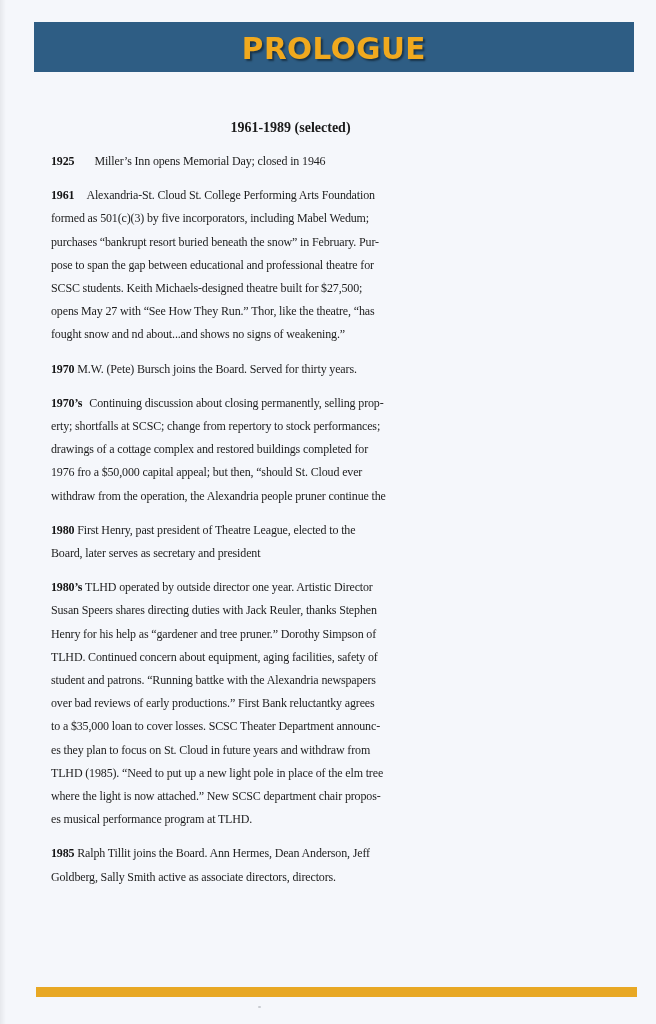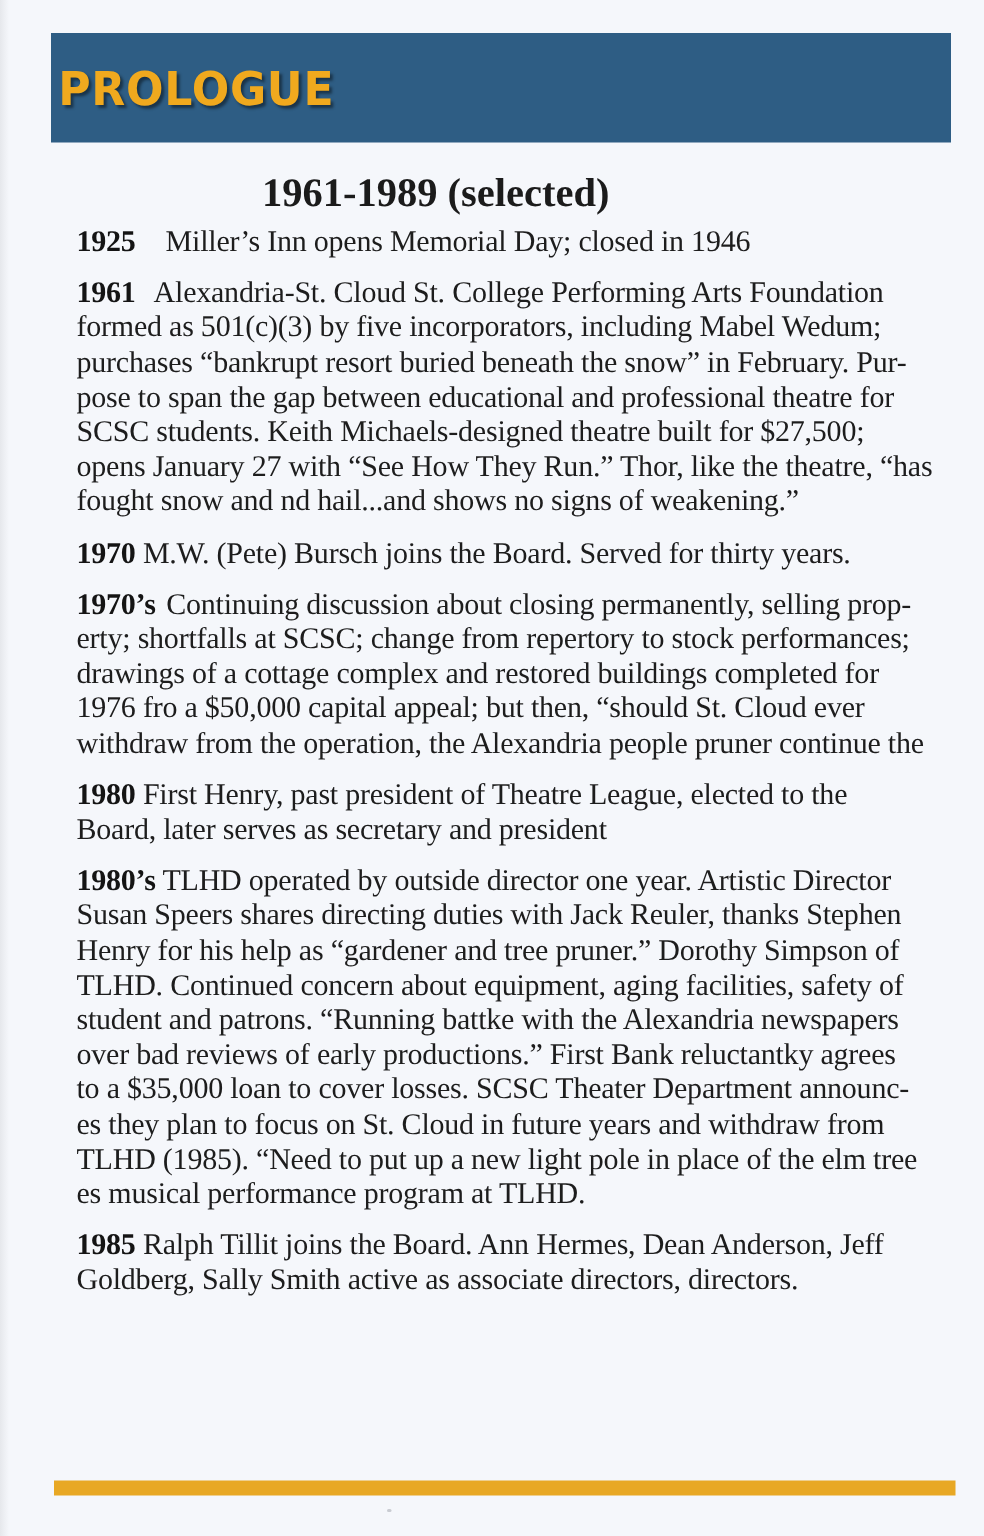--- a/index.html
+++ b/index.html
@@ -19,55 +19,55 @@
       position: absolute;
       left: 0; top: 0; bottom: 0;
       width: 6px;
       background: linear-gradient(to right, #e6e8ec, #f5f7fb);
     }
     .banner {
       position: absolute;
       left: 34px;
       top: 22px;
       width: 600px;
-      height: 73px;
+      height: 50px;
       background: #2e5d84;
       display: flex;
       align-items: center;
-      justify-content: flex-start;
+      justify-content: center;
     }
     .banner-title {
       font-family: "DejaVu Sans", "Liberation Sans", sans-serif;
       font-weight: 900;
       font-size: 31px;
       letter-spacing: 0.5px;
       color: #f0a91e;
       text-shadow: 2px 2px 2px rgba(0,0,0,0.45);
       transform: scaleX(0.95);
       margin-top: 2px;
     }
     .subtitle {
       position: absolute;
       left: 0;
       width: 581px;
       top: 116px;
       text-align: center;
       font-weight: bold;
-      font-size: 27px;
+      font-size: 14px;
       line-height: 24px;
       color: #1b1b1b;
     }
     .entries {
       position: absolute;
       left: 51px;
       top: 150px;
       width: 585px;
     }
     .entry {
-      font-size: 20px;
+      font-size: 12px;
       line-height: 23.2px;
       margin: 0 0 11px 0;
       letter-spacing: -0.15px;
       word-spacing: 0px;
     }
     .entry .year {
       font-weight: bold;
       color: #141414;
     }
     .entry .gap-wide { display: inline-block; width: 20px; }
@@ -108,22 +108,22 @@
   <p class="entry">
     <span class="line"><span class="year">1925</span><span class="gap-wide"></span><span>Miller’s Inn opens Memorial Day; closed in 1946</span></span>
   </p>
 
   <p class="entry">
     <span class="line"><span class="year">1961</span><span class="gap-mid"></span><span>Alexandria-St. Cloud St. College Performing Arts Foundation</span></span>
     <span class="line">formed as 501(c)(3) by five incorporators, including Mabel Wedum;</span>
     <span class="line">purchases “bankrupt resort buried beneath the snow” in February. Pur-</span>
     <span class="line">pose to span the gap between educational and professional theatre for</span>
     <span class="line">SCSC students.  Keith Michaels-designed theatre built for $27,500;</span>
-    <span class="line">opens January 27 with “See How They Run.” Thor, like the theatre, “has</span>
-    <span class="line">fought snow and nd hail...and shows no signs of weakening.”</span>
+    <span class="line">opens May 27 with “See How They Run.” Thor, like the theatre, “has</span>
+    <span class="line">fought snow and nd about...and shows no signs of weakening.”</span>
   </p>
 
   <p class="entry">
     <span class="line"><span class="year">1970</span> <span>M.W. (Pete) Bursch joins the Board. Served for thirty years.</span></span>
   </p>
 
   <p class="entry">
     <span class="line"><span class="year">1970’s</span><span class="gap-sm"></span><span>Continuing discussion about closing permanently, selling prop-</span></span>
     <span class="line">erty; shortfalls at SCSC; change from repertory to stock performances;</span>
     <span class="line">drawings of a cottage complex and restored buildings completed for</span>
@@ -139,20 +139,21 @@
   <p class="entry">
     <span class="line"><span class="year">1980’s</span> <span>TLHD operated by outside director one year. Artistic Director</span></span>
     <span class="line">Susan Speers shares directing duties with Jack Reuler, thanks Stephen</span>
     <span class="line">Henry for his help as “gardener and tree pruner.” Dorothy Simpson of</span>
     <span class="line">TLHD. Continued concern about equipment, aging facilities, safety of</span>
     <span class="line">student and patrons. “Running battke with the Alexandria newspapers</span>
     <span class="line">over bad reviews  of early productions.” First Bank reluctantky agrees</span>
     <span class="line">to a $35,000 loan to cover losses.  SCSC Theater Department announc-</span>
     <span class="line">es they plan to focus on St. Cloud in future years and withdraw from</span>
     <span class="line">TLHD (1985). “Need to put up a new light pole in place of the elm tree</span>
+    <span class="line">where the light is now attached.”  New SCSC  department chair propos-</span>
     <span class="line">es musical performance program at TLHD.</span>
   </p>
 
   <p class="entry">
     <span class="line"><span class="year">1985</span> <span>Ralph Tillit joins the Board.  Ann Hermes, Dean Anderson, Jeff</span></span>
     <span class="line">Goldberg, Sally Smith active as associate directors, directors.</span>
   </p>
 
 </div>
 

